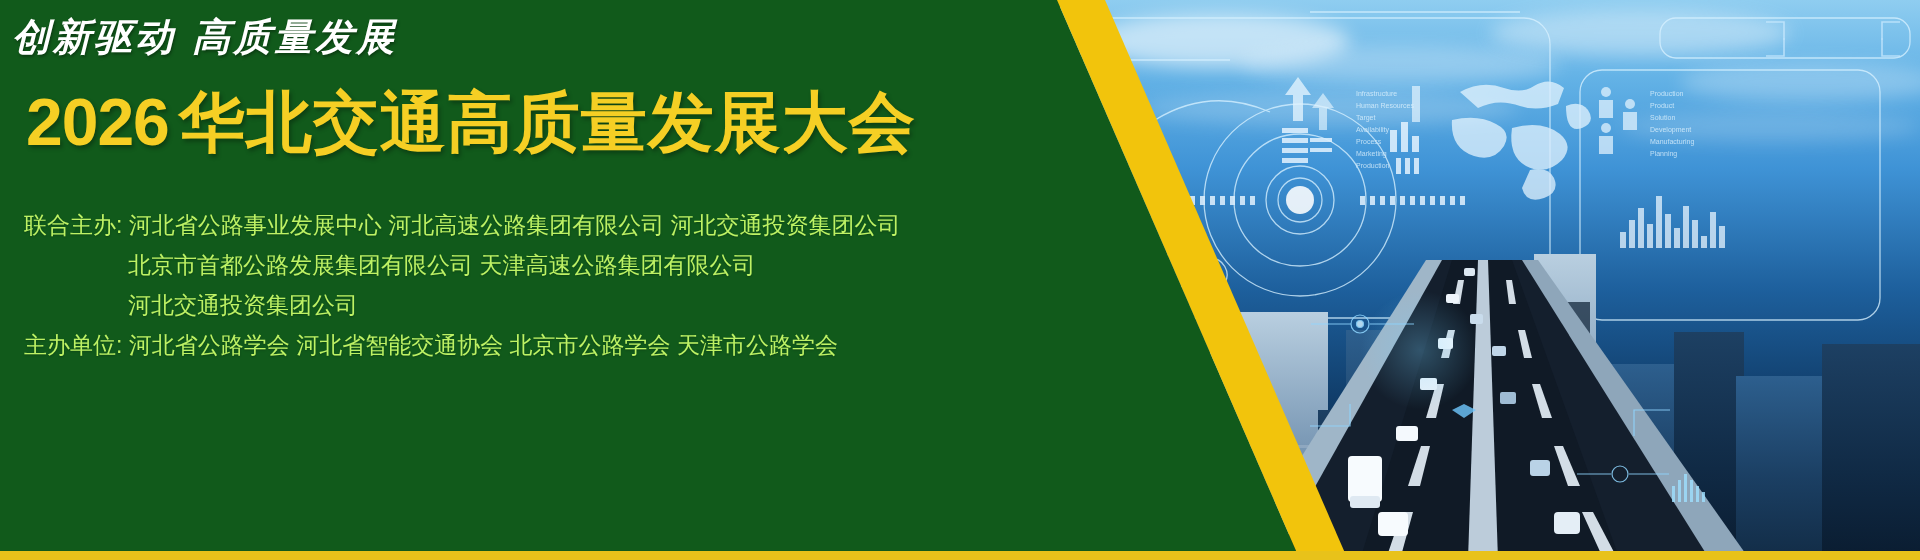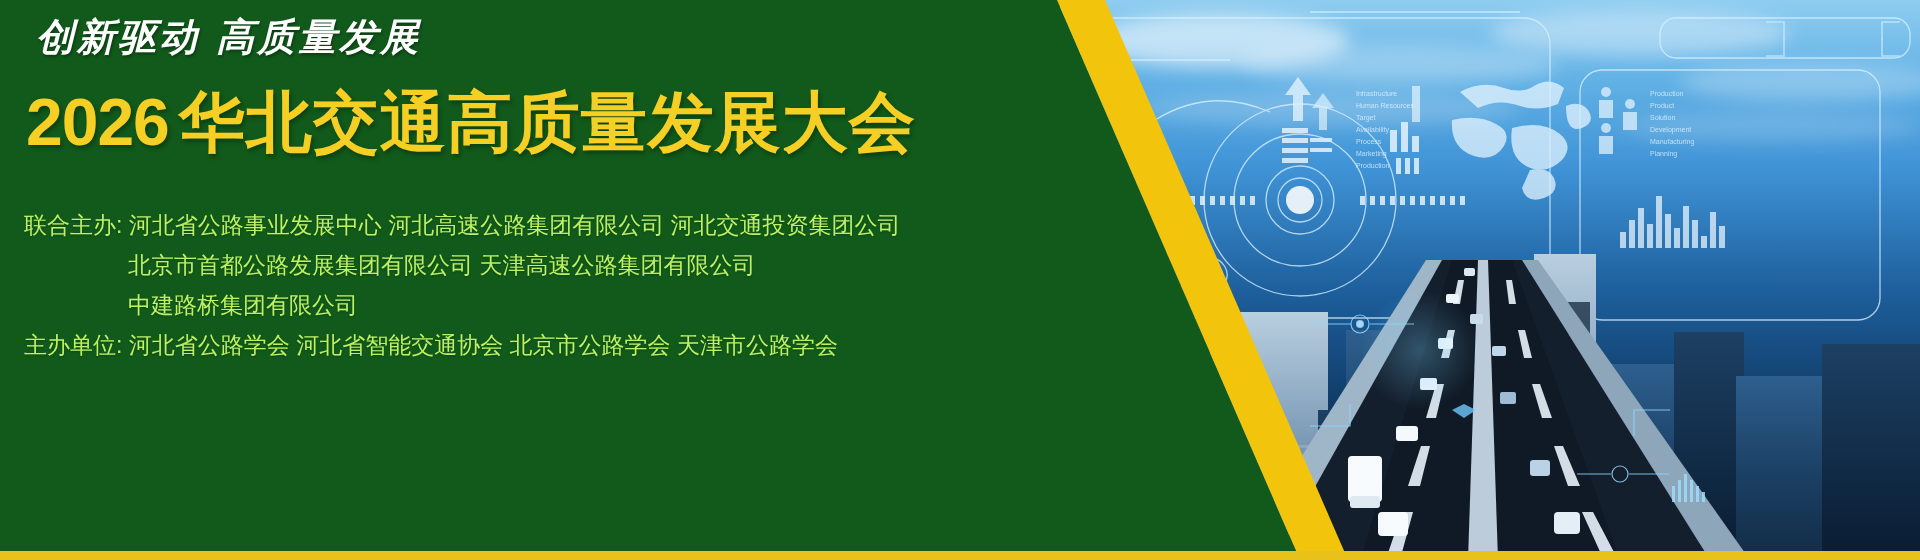--- a/index.html
+++ b/index.html
@@ -61,21 +61,21 @@
   .bottomrule{
     position:absolute;left:0;bottom:0;
     width:1920px;height:9px;
     background:#e8c21a;
   }
 
   
   .content{position:absolute;inset:0;}
 
   .slogan{
-    position:absolute;left:36px;top:12px;
+    position:absolute;left:12px;top:12px;
     font-family:"DejaVu Serif","Liberation Serif",serif;
     font-size:38px;font-weight:700;font-style:italic;
     color:#ffffff;letter-spacing:3px;
     text-shadow:1px 2px 3px rgba(0,0,0,.35);
     white-space:nowrap;
   }
 
   .maintitle{
     position:absolute;left:26px;top:78px;
     font-size:66px;font-weight:700;
@@ -335,18 +335,18 @@
 
     <div class="slogan">创新驱动 高质量发展</div>
 
     <div class="maintitle">
       <span class="yr">2026</span><span>华北交通高质量发展大会</span>
     </div>
 
     <div class="orgblock">
       <div class="orgline">联合主办:  河北省公路事业发展中心  河北高速公路集团有限公司  河北交通投资集团公司</div>
       <div class="orgline indent">北京市首都公路发展集团有限公司  天津高速公路集团有限公司</div>
-      <div class="orgline indent">中建路桥集团有限公司</div>
+      <div class="orgline indent">河北交通投资集团公司</div>
       <div class="orgline">主办单位:  河北省公路学会  河北省智能交通协会  北京市公路学会 天津市公路学会</div>
     </div>
 
   </div>
 </div>
 
 </body></html>

